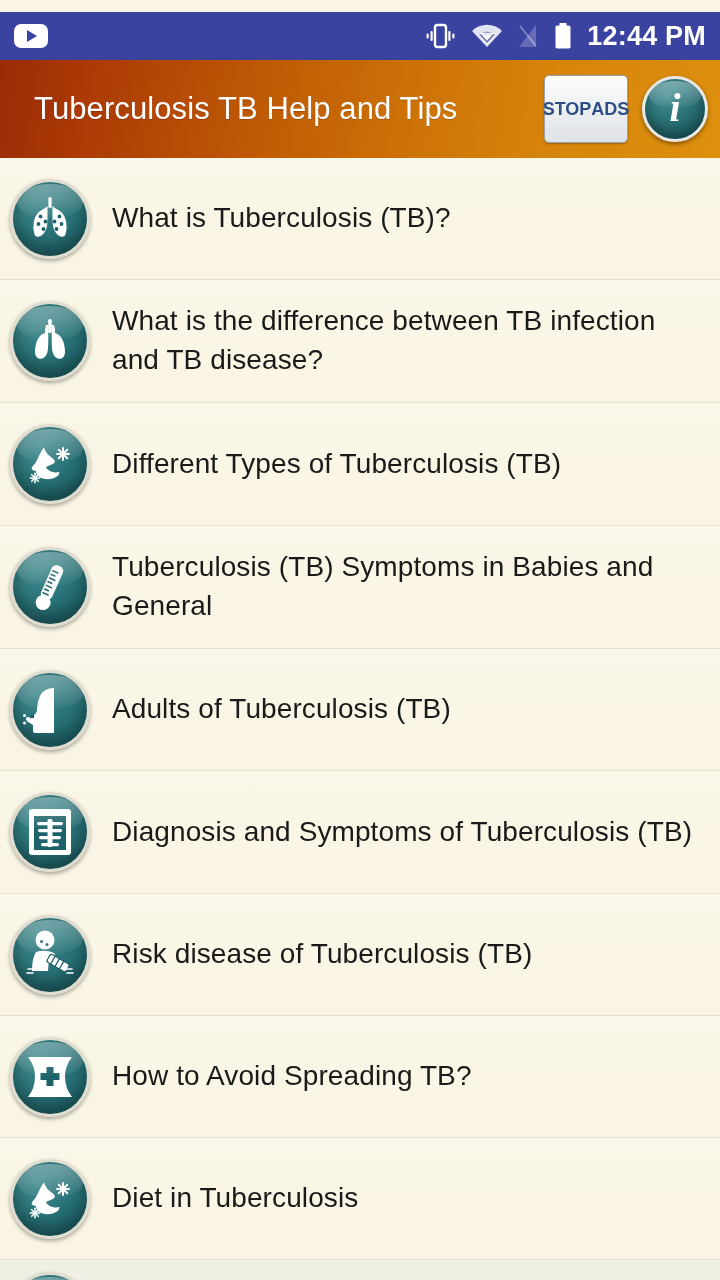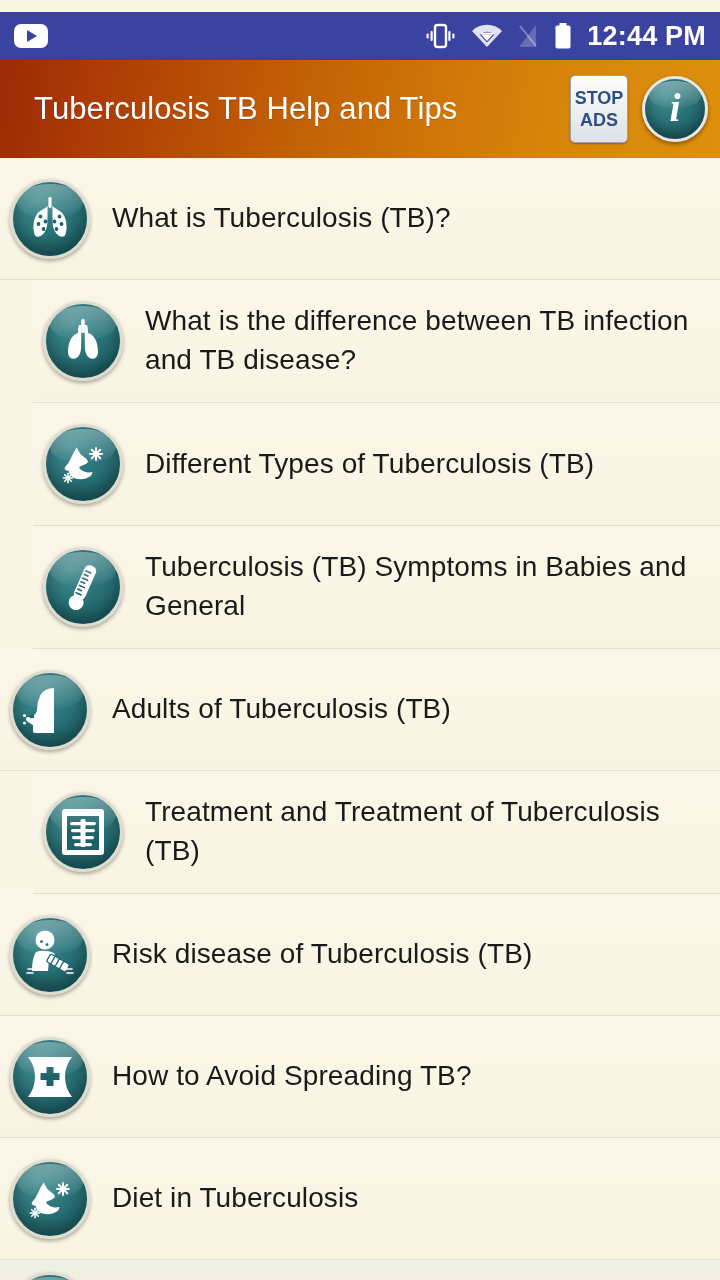--- a/index.html
+++ b/index.html
@@ -51,25 +51,25 @@
     flex:1;
     color:#ffffff;
     font-size:31px;
     font-weight:400;
     letter-spacing:.1px;
     white-space:nowrap;
     text-shadow:0 1px 1px rgba(0,0,0,.18);
     margin-left:16px;
   }
   .stop-ads{
-    width:58px; height:68px;
+    width:84px; height:68px;
     border:1px solid #9aa3ad;
     border-radius:5px;
     background:linear-gradient(180deg,#fdfdfd 0%,#eceef0 55%,#dfe2e6 100%);
-    display:flex; flex-direction:column;
+    display:flex; flex-direction:row;
     align-items:center; justify-content:center;
     color:#2d4f86;
     font-size:18px; font-weight:bold;
     line-height:1.25;
     box-shadow:0 1px 2px rgba(0,0,0,.3);
     margin-right:14px;
     flex-shrink:0;
   }
   .info-btn{
     width:66px;height:66px;border-radius:50%;
@@ -100,21 +100,21 @@
     overflow:hidden;
   }
   .row{
     position:relative;
     display:flex; align-items:center;
     padding:0 14px 0 10px;
     border-bottom:1px solid #e3e0d2;
     background:linear-gradient(180deg,#fbf7e8 0%, #f9f4e2 100%);
   }
   .row.h1{ height:122px; }
-  .row.h2{ height:123px;margin-left:33px; }
+  .row.h2{ height:123px; }
 
   .badge{
     width:80px;height:80px;flex-shrink:0;
     margin-right:22px;
     border-radius:50%;
     background:radial-gradient(circle at 34% 26%, #40898d 0%, #2b767b 42%, #175a60 100%);
     border:3px solid #dedbcf;
     box-shadow:0 2px 4px rgba(0,0,0,.35), inset 0 -9px 16px rgba(0,0,0,.32);
     position:relative; overflow:hidden;
     display:flex;align-items:center;justify-content:center;
@@ -300,21 +300,21 @@
         <rect x="8" y="9" width="32" height="34" fill="#1d6268"></rect>
         <rect x="21.5" y="12" width="5" height="28" rx="1.6" fill="#fff"></rect>
         <g fill="#fff">
           <rect x="11" y="15" width="26" height="3.2" rx="1.6"></rect>
           <rect x="12" y="22" width="24" height="3.2" rx="1.6"></rect>
           <rect x="13" y="29" width="22" height="3.2" rx="1.6"></rect>
           <rect x="15" y="36" width="18" height="3.2" rx="1.6"></rect>
         </g>
       </svg>
     </div>
-    <div class="row-label">Treatment and Treatment of Tuberculosis (TB)</div>
+    <div class="row-label">Diagnosis and Symptoms of Tuberculosis (TB)</div>
   </div>
 
   <div class="row h1">
     <div class="badge">
       <svg width="54" height="52" viewBox="0 0 54 52">
         <ellipse cx="22" cy="11" rx="9.5" ry="9.5" fill="#fff"></ellipse>
         <circle cx="18.5" cy="12.5" r="1.5" fill="#1d6268"></circle>
         <circle cx="24" cy="15.5" r="1.5" fill="#1d6268"></circle>
         <path d="M13 23 q9 -3 18 1 l4 9 -6 3 -3 -6 -1 12 h-16 q0 -13 4 -19z" fill="#fff"></path>
         <g transform="rotate(30 34 34)">

